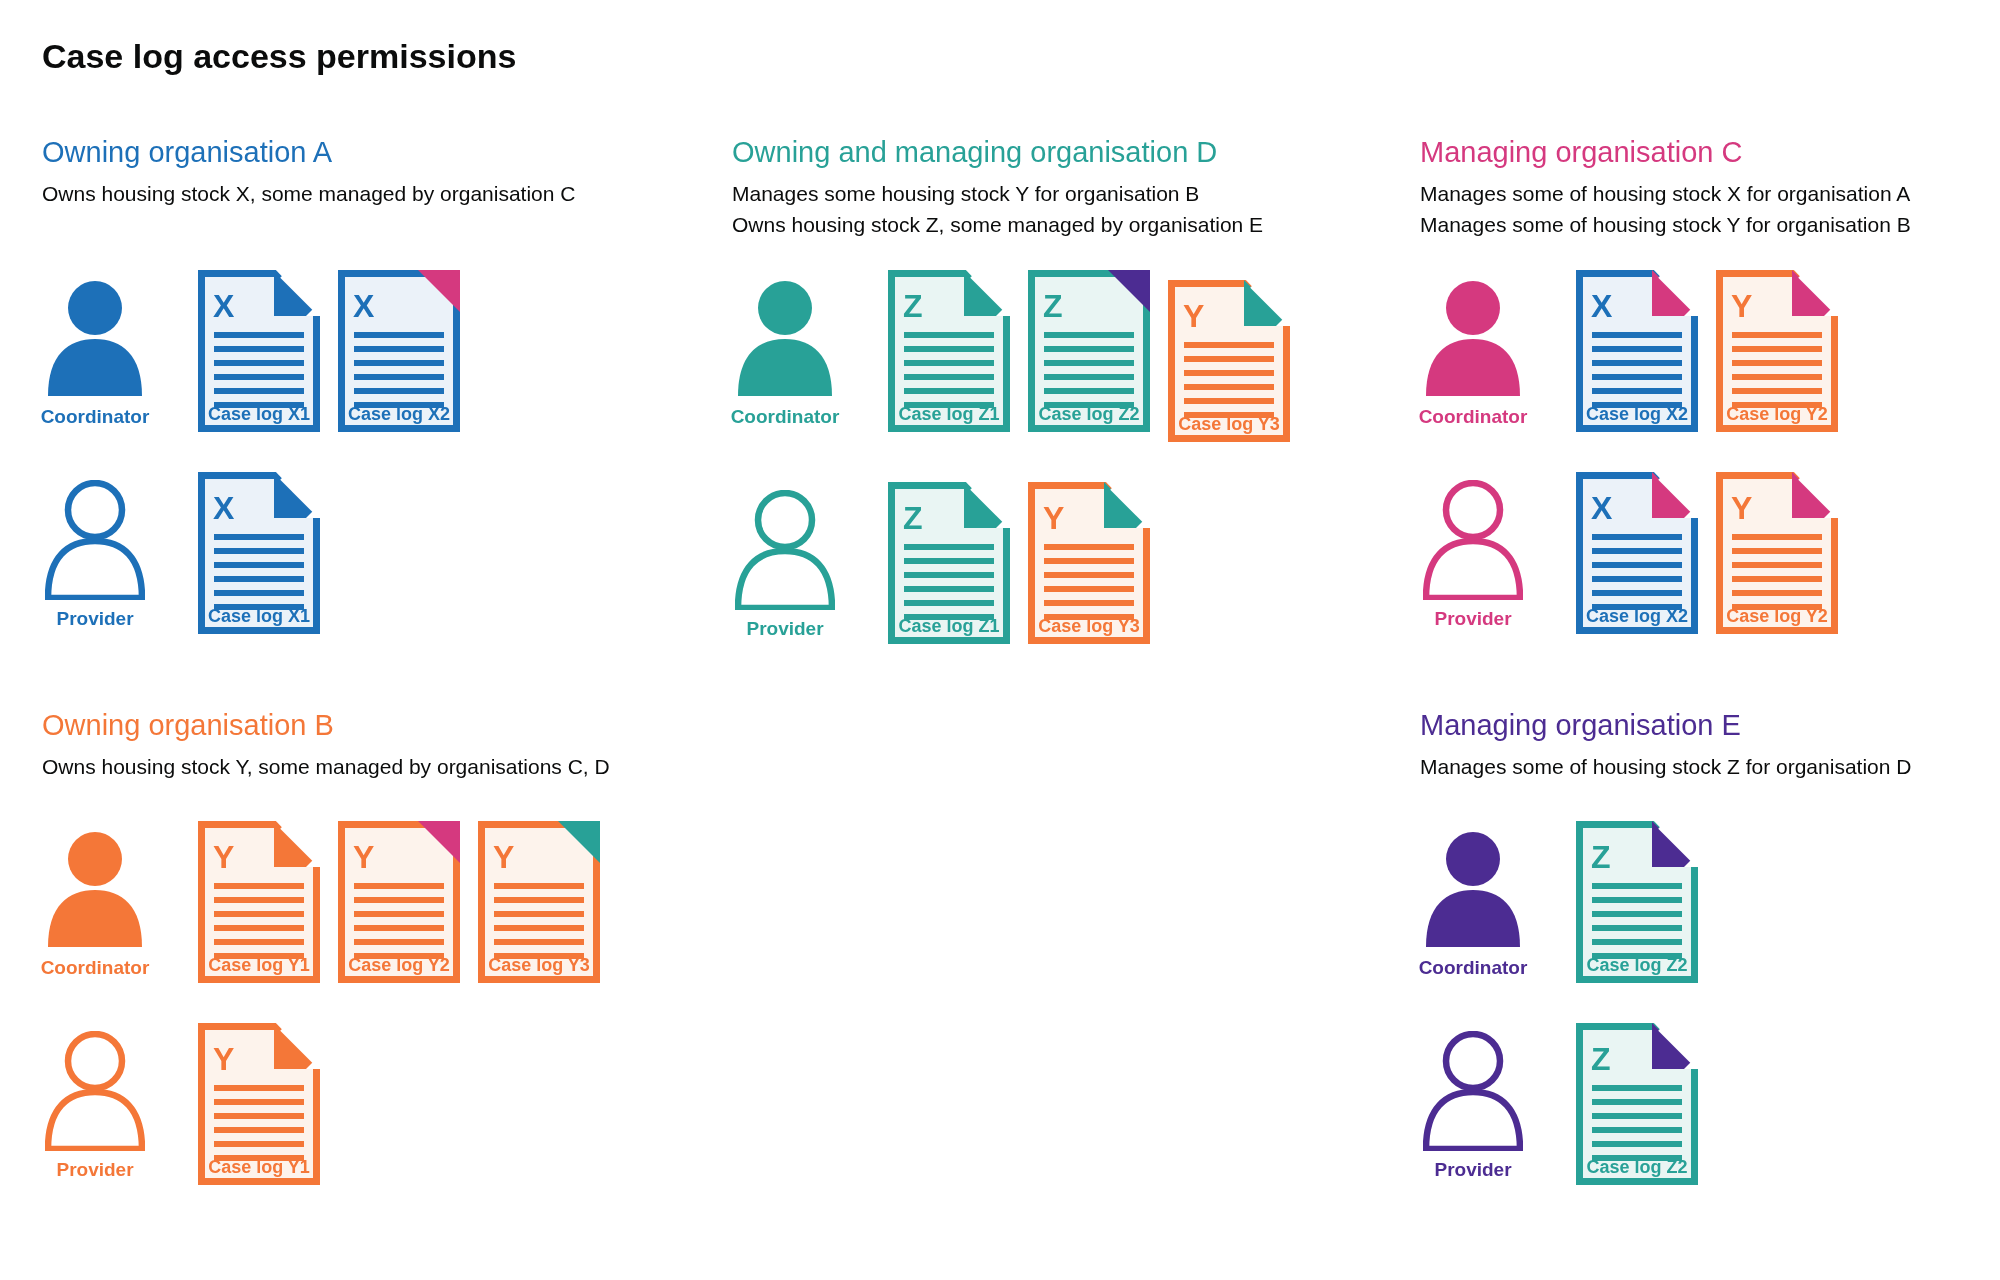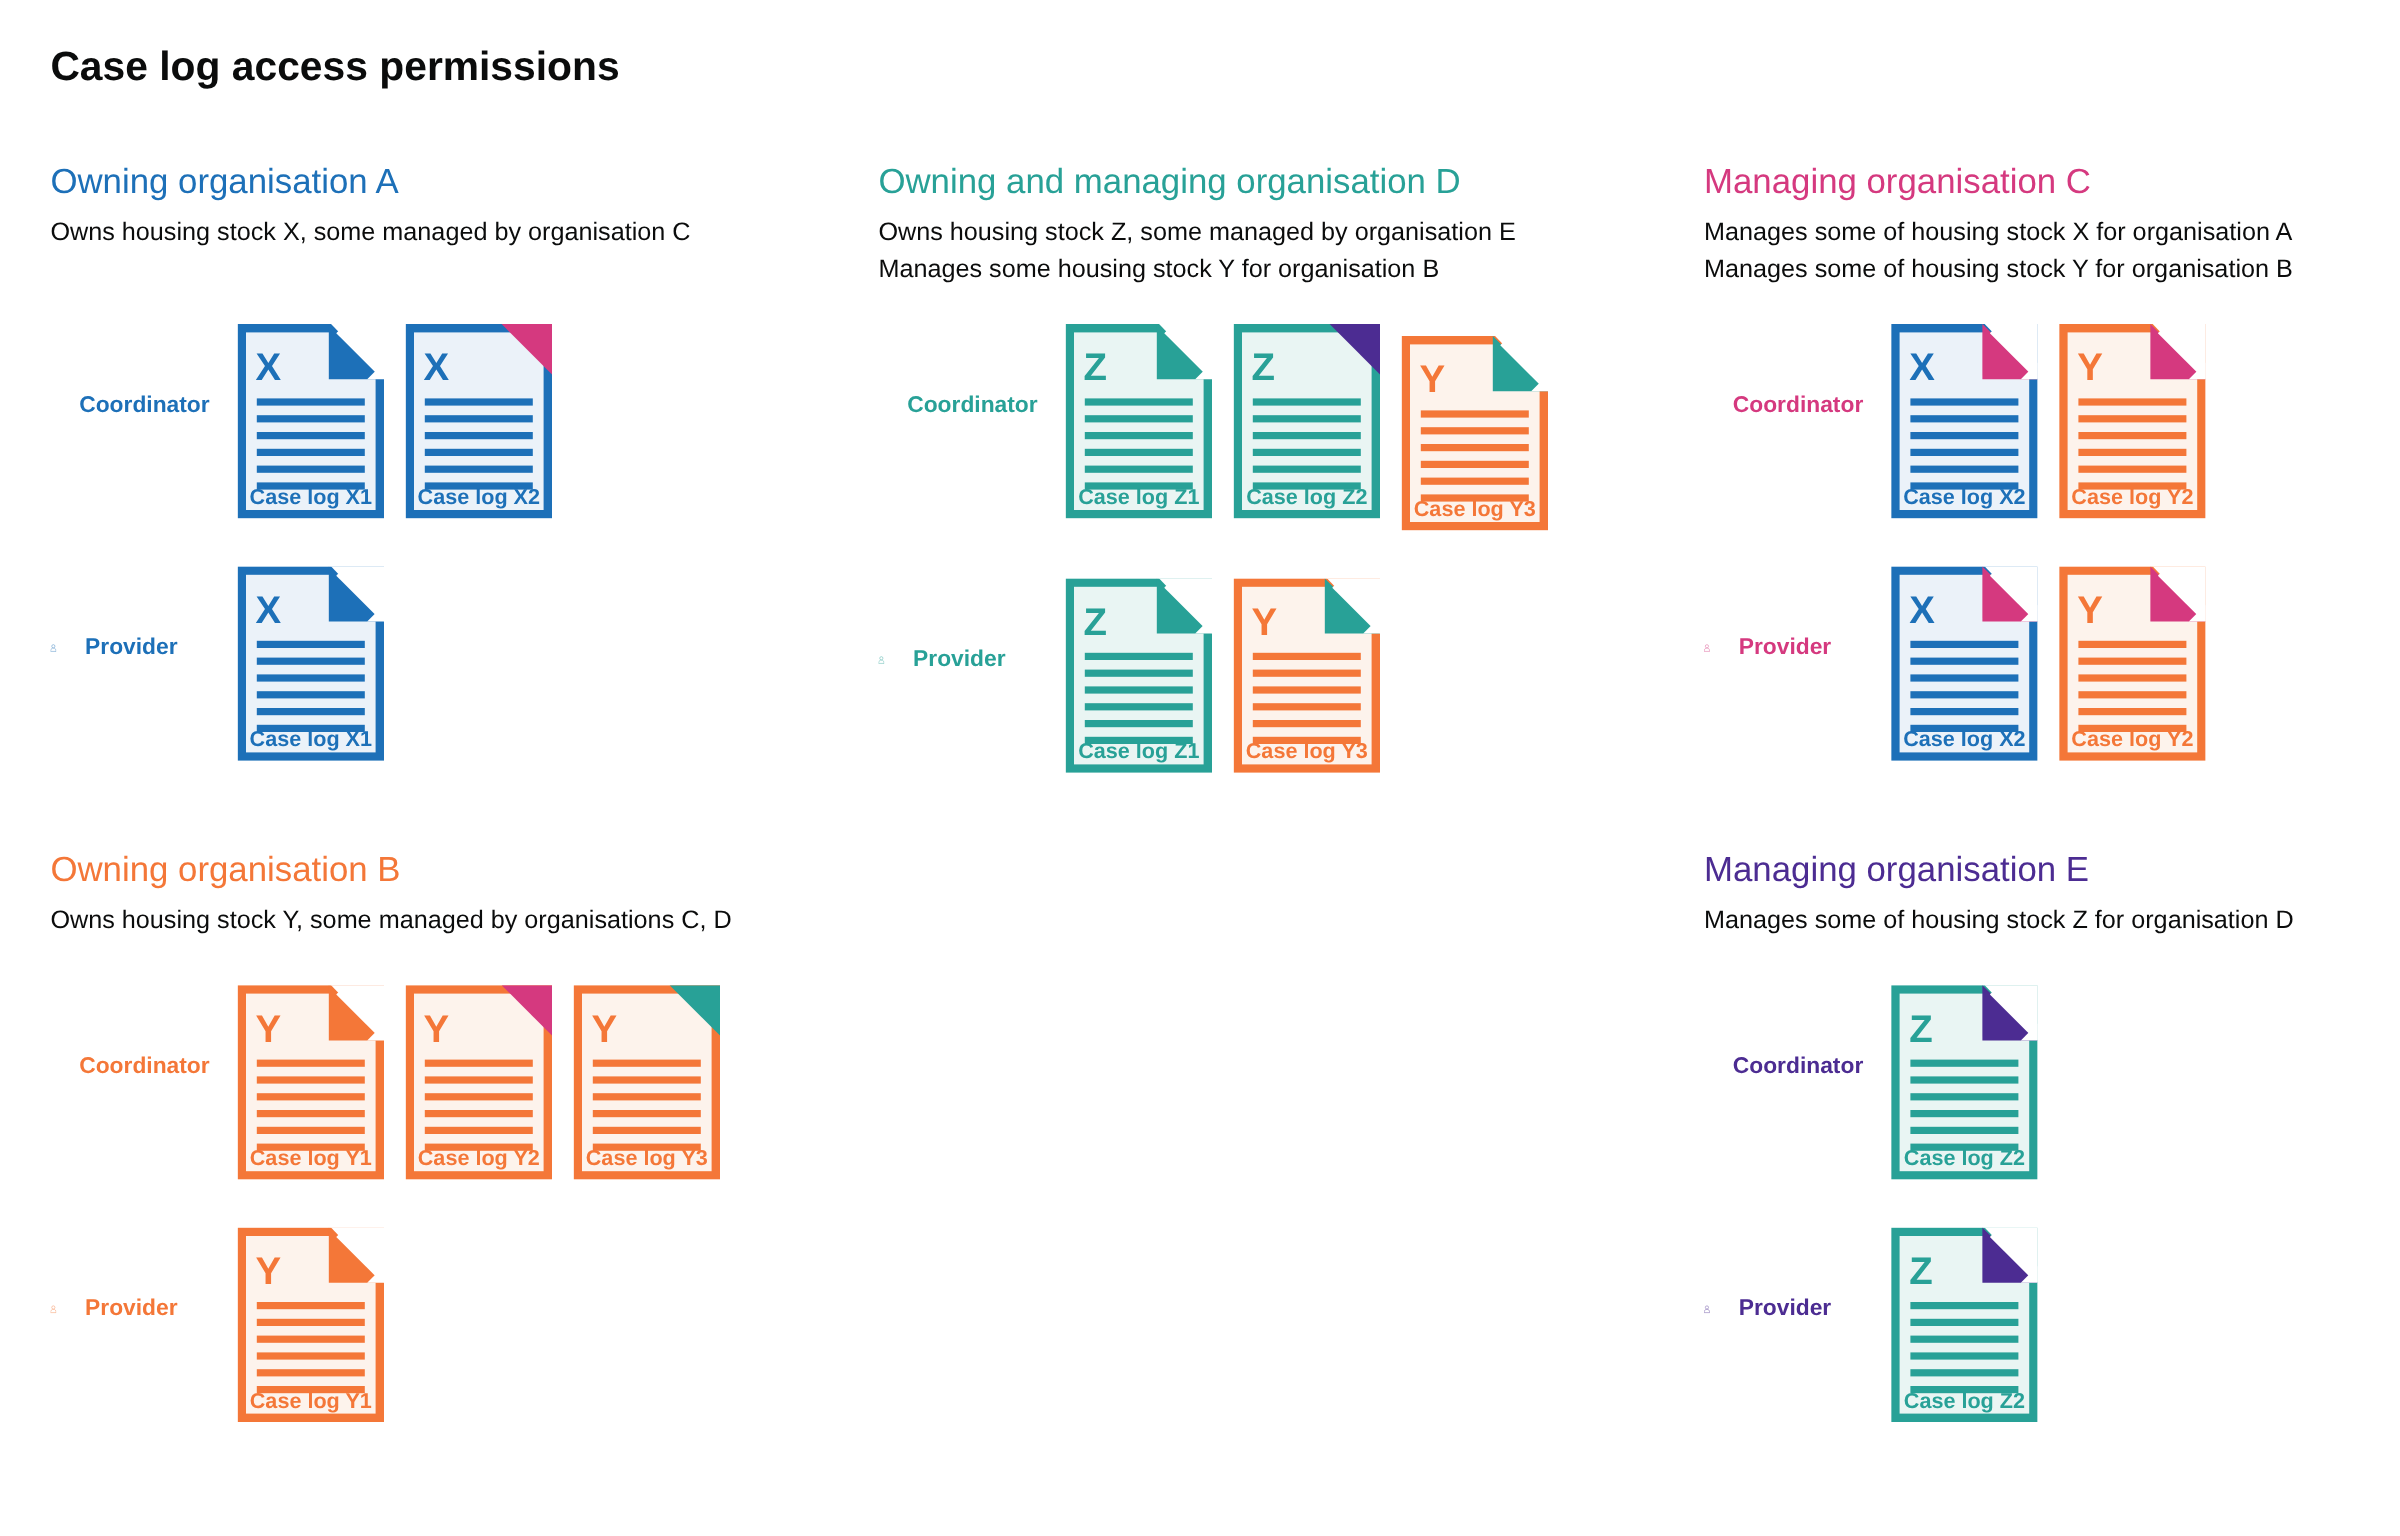--- a/index.html
+++ b/index.html
@@ -11,21 +11,21 @@
   .section-d{left:732px;top:132px;}
   .section-c{left:1420px;top:132px;}
   .section-b{left:42px;top:705px;}
   .section-e{left:1420px;top:705px;}
   .section-heading{font-size:29px;font-weight:400;line-height:40px;height:40px;white-space:nowrap;}
   .section-desc{margin-top:6px;height:92px;font-size:21px;line-height:31px;}
   .section-desc.short{height:70px;}
   .desc-line{white-space:nowrap;}
   .role-row{display:flex;align-items:flex-start;margin-bottom:40px;}
   .person{width:156px;flex:0 0 156px;}
-  .person-center{width:106px;display:flex;flex-direction:row;align-items:center;gap:24px;}
+  .person-center{width:106px;display:flex;flex-direction:column;align-items:center;}
   .person-center svg{width:100px;height:120px;margin-top:8px;display:block;}
   .role-label{font-size:19px;font-weight:700;margin-top:8px;white-space:nowrap;}
   .docs{display:flex;gap:18px;}
   .doc svg{width:122px;height:162px;display:block;}
   .doc.offset{margin-top:10px;}
 </style>
 </head>
 <body>
 
 <div class="canvas">
@@ -107,22 +107,22 @@
                 <rect x="16" y="132" width="90" height="6" fill="#1d70b8"></rect>
     <text x="61" y="150" text-anchor="middle" font-size="18" font-weight="bold" fill="#1d70b8">Case log X1</text>
   </svg>
             </div>
           </div>
         </div>
       </div>
       <div class="section section-d">
         <div class="section-heading" style="color: rgb(40, 161, 151);">Owning and managing organisation D</div>
         <div class="section-desc">
+          <div class="desc-line">Manages some housing stock Y for organisation B</div>
           <div class="desc-line">Owns housing stock Z, some managed by organisation E</div>
-          <div class="desc-line">Manages some housing stock Y for organisation B</div>
         </div>
         <div class="role-row">
           <div class="person">
             <div class="person-center">
               <svg viewBox="0 0 100 120" xmlns="http://www.w3.org/2000/svg">
                 <path d="M3 118 L97 118 C97 77 77 61 50 61 C23 61 3 77 3 118 Z" fill="#28a197"></path>
                 <circle cx="50" cy="30" r="27" fill="#28a197"></circle>
               </svg>
               <div class="role-label" style="color: rgb(40, 161, 151);">Coordinator</div>
             </div>

